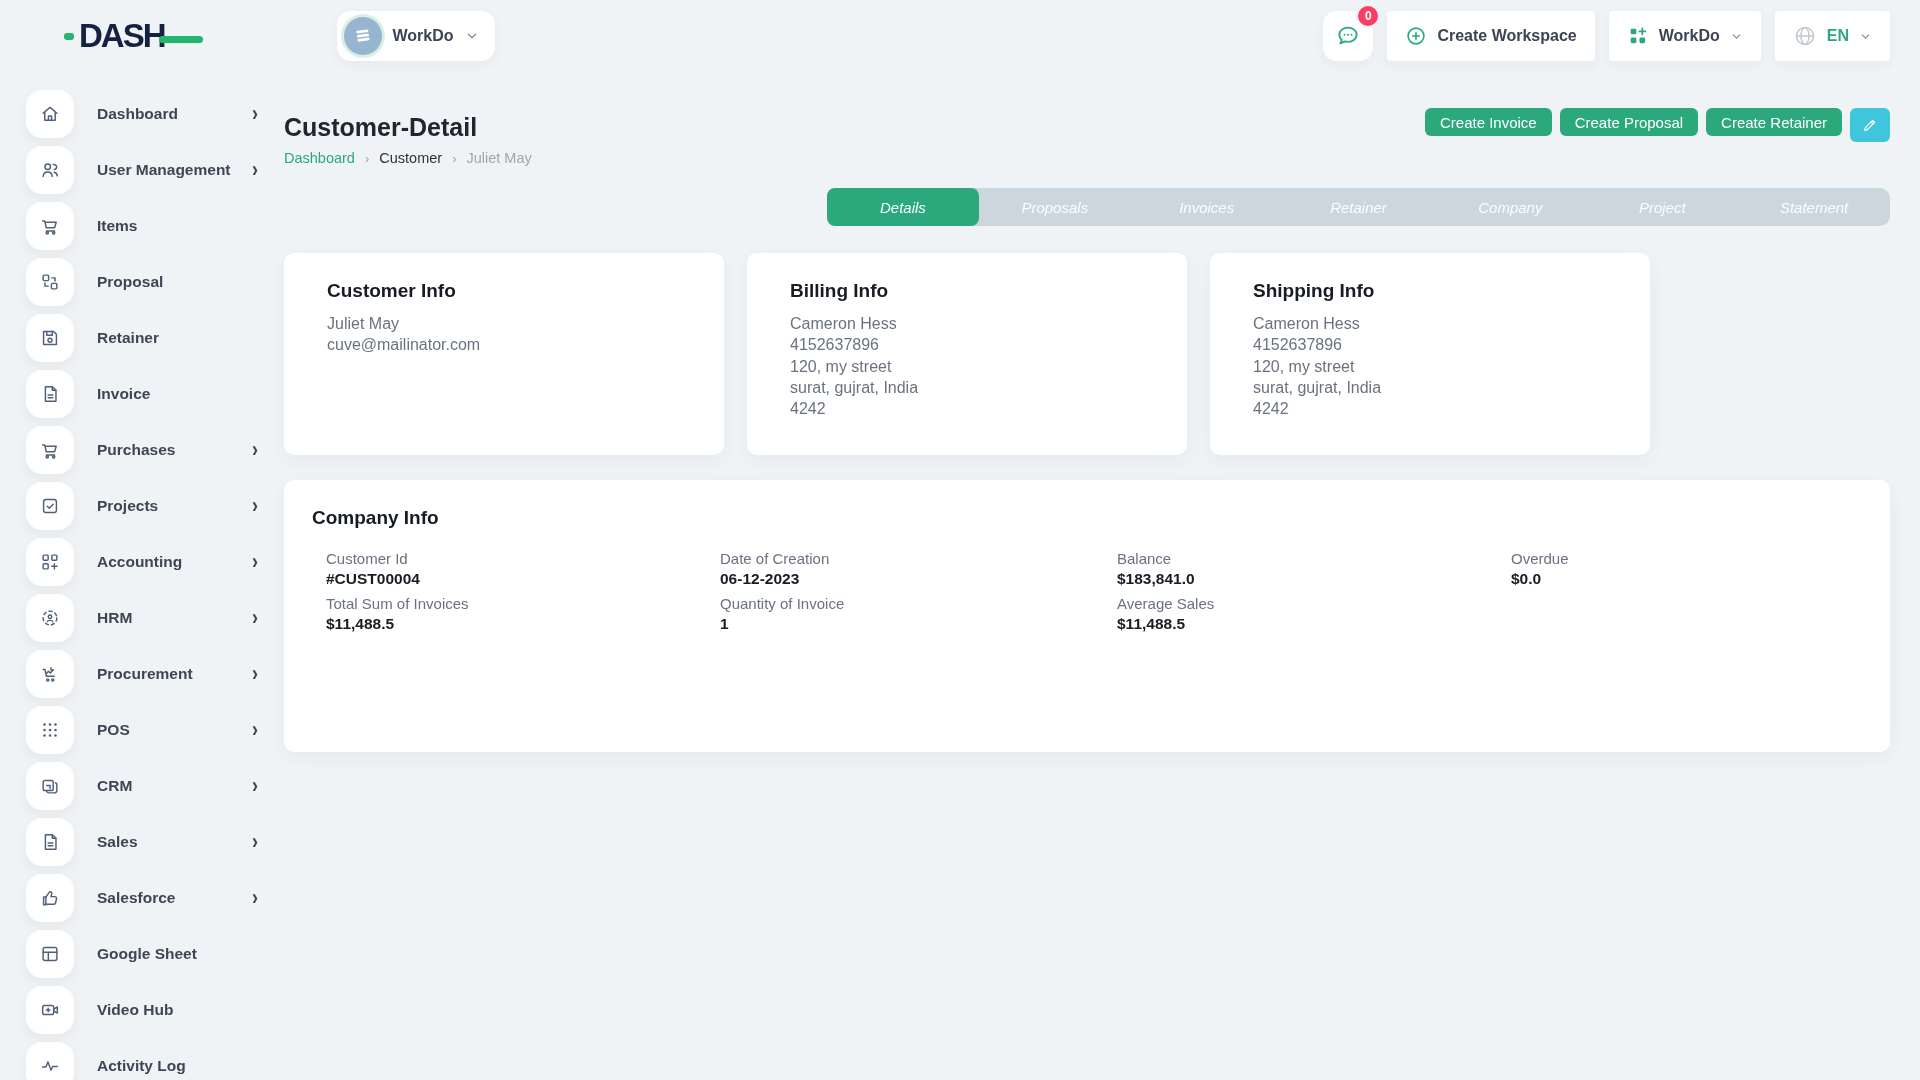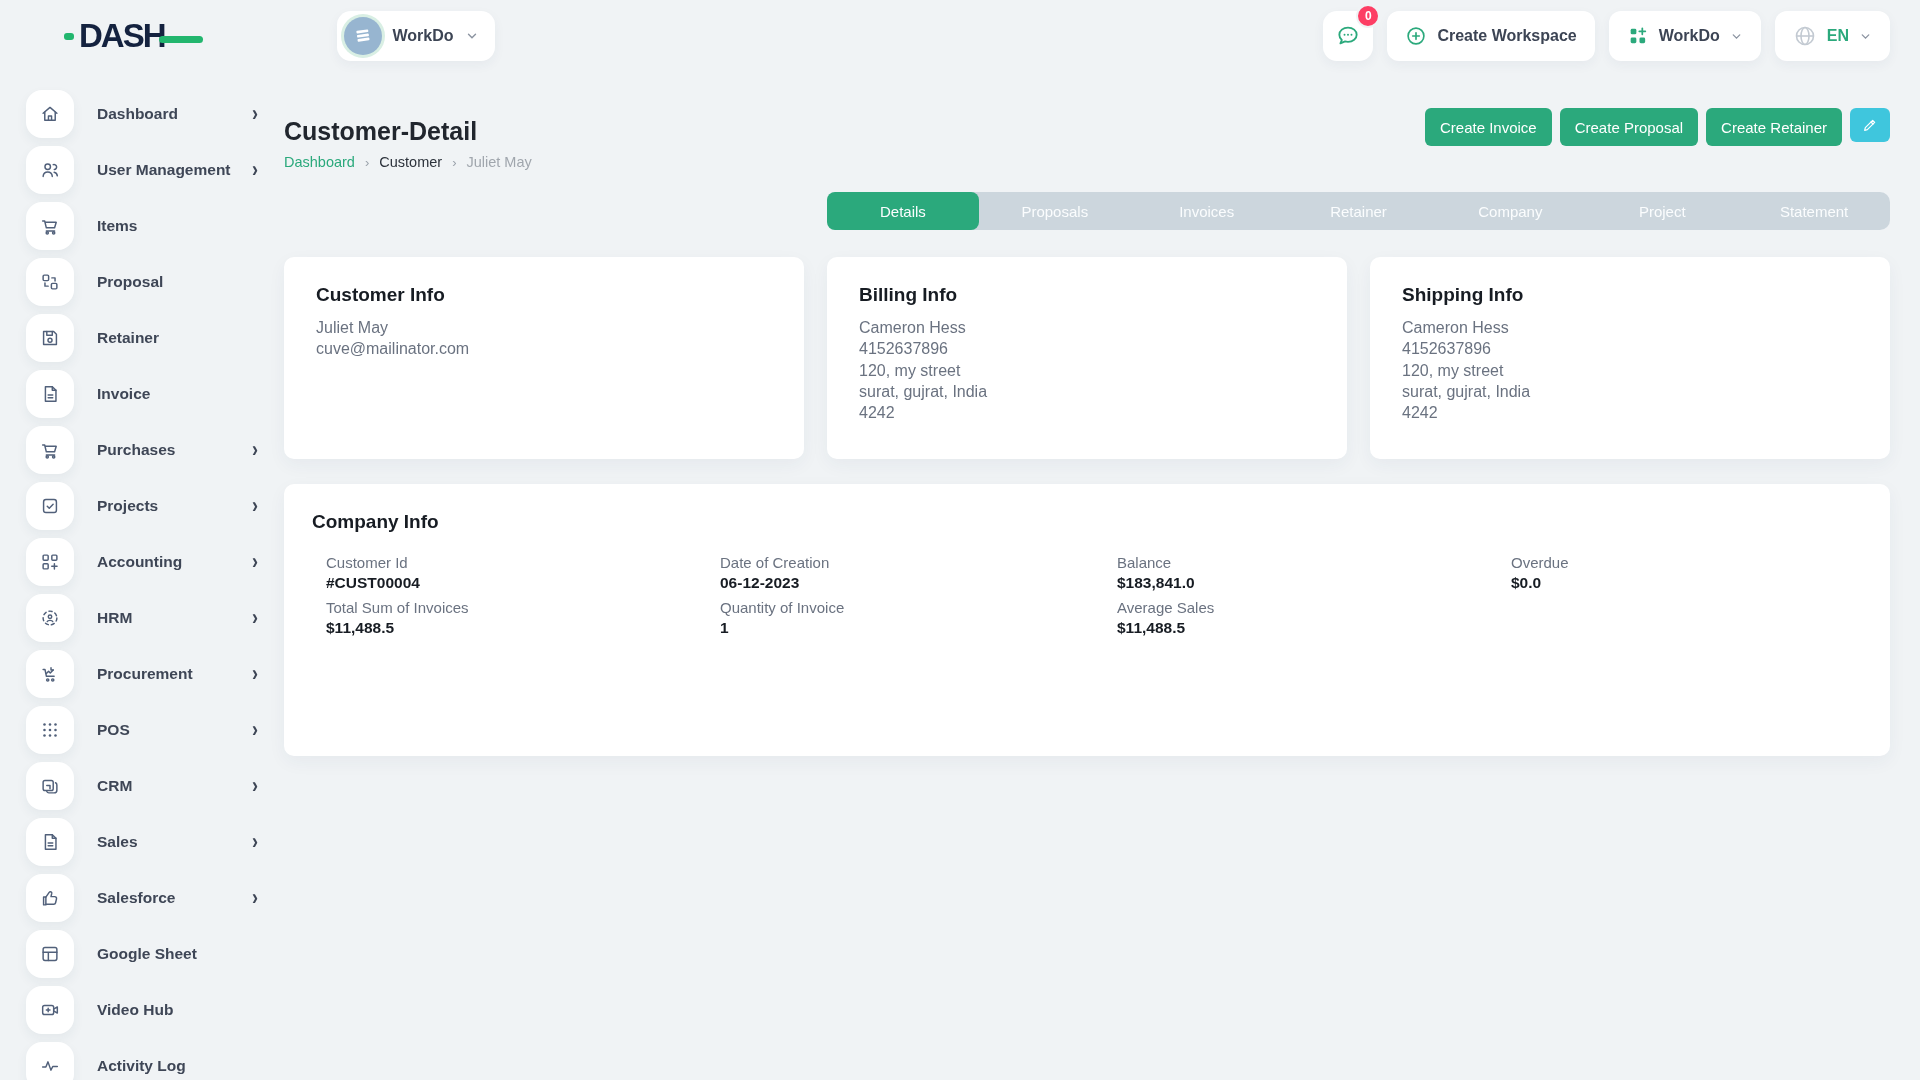--- a/index.html
+++ b/index.html
@@ -18,55 +18,55 @@
   .ws-avatar { width:38px; height:38px; border-radius:50%; background:#97b5d0; display:flex;
     align-items:center; justify-content:center; box-shadow:0 0 0 3px #d9efe4; }
   .ws-name { font-size:16px; font-weight:600; color:#3c4454; }
 
   .topbar-right { margin-left:auto; display:flex; align-items:center; gap:14px; }
   .icon-btn { position:relative; width:50px; height:50px; background:#fff; border-radius:14px;
     display:flex; align-items:center; justify-content:center; box-shadow:0 4px 12px rgba(40,60,90,.05); cursor:pointer; }
   .badge { position:absolute; top:-7px; right:-7px; min-width:24px; height:24px; border-radius:50%;
     background:#fd3e64; color:#fff; font-size:12px; font-weight:700; display:flex; align-items:center;
     justify-content:center; border:2px solid #f0f3f5; }
-  .pill { display:flex; align-items:center; gap:10px; background:#fff; border-radius:12px; height:50px;
+  .pill { display:flex; align-items:center; gap:10px; background:#fff; border-radius:4px; height:50px;
     padding:0 18px; font-size:16px; font-weight:600; color:#3c4454; box-shadow:0 4px 12px rgba(40,60,90,.05); cursor:pointer; }
   .lang-label { color:#2ba97c; font-weight:700; }
 
   
   .sidebar { position:absolute; left:0; top:72px; width:284px; height:1008px; padding:18px 26px 0 26px; overflow:hidden; }
   .side-item { display:flex; align-items:center; height:48px; margin-bottom:8px; cursor:pointer; }
   .icon-box { width:48px; height:48px; background:#fff; border-radius:16px; display:flex; align-items:center;
     justify-content:center; box-shadow:0 5px 12px rgba(40,60,90,.06); flex:0 0 48px; }
   .side-label { margin-left:23px; font-size:15.5px; font-weight:600; color:#3e4656; }
   .chev { margin-left:auto; font-size:18px; color:#3e4656; font-weight:600; transform:scaleY(1.25); }
 
   
   .main { position:absolute; left:284px; top:72px; width:1636px; padding:36px 30px 0 0; }
   .page-head { display:flex; align-items:flex-end; }
   .page-title { font-size:25px; font-weight:700; color:#21262e; }
   .head-actions { margin-left:auto; display:flex; gap:8px; }
-  .btn-green { background:#2ba97c; color:#fff; border:none; border-radius:6px; height:38px; padding:0 15px;
+  .btn-green { background:#2ba97c; color:#fff; border:none; border-radius:6px; height:28px; padding:0 15px;
     font-size:15px; font-weight:500; font-family:inherit; cursor:pointer; }
   .btn-edit { background:#3fc6dd; border:none; border-radius:6px; height:34px; width:40px; display:flex;
     align-items:center; justify-content:center; cursor:pointer; }
 
   .breadcrumb { margin-top:8px; display:flex; align-items:center; gap:10px; font-size:14.5px; }
   .bc-link { color:#2ba97c; cursor:pointer; }
   .bc-sep { color:#9aa2ab; font-size:13px; }
   .bc-current-parent { color:#2c323b; cursor:pointer; }
   .bc-current { color:#a0a6ad; }
 
   .tabs { margin-top:22px; margin-left:auto; width:1063px; height:38px; background:#ccd6dd; border-radius:10px; display:flex; }
-  .tab { flex:1; display:flex; align-items:center; justify-content:center; font-size:15px; color:#fbfdfe; cursor:pointer; }
+  .tab { flex:1; display:flex; align-items:center; justify-content:center; font-size:15px; color:#fbfdfe; cursor:pointer;font-style:italic; }
   .tab.active { background:#2ba97c; border-radius:8px; font-weight:500; }
 
   .cards-row { margin-top:27px; display:flex; gap:23px; }
   .card { background:#fff; border-radius:10px; box-shadow:0 6px 18px rgba(40,60,90,.05); }
-  .info-card { width:520px; height:202px; padding:27px 32px; }
+  .info-card { width:440px; height:202px; padding:27px 43px; }
   .card-title { font-size:19px; font-weight:700; color:#171c23; }
   .info-lines { margin-top:11px; font-size:16px; color:#6a7280; line-height:1.33; }
 
   .company-card { margin-top:25px; width:1606px; height:272px; padding:27px 28px; }
   .company-grid { margin-top:21px; margin-left:14px; display:grid; grid-template-columns:394px 397px 394px 1fr;
     row-gap:7px; }
   .f-label { font-size:15px; color:#6a7280; }
   .f-value { margin-top:3px; font-size:15.5px; font-weight:700; color:#171c23; }
 
   svg.si { stroke:#51607a; }

